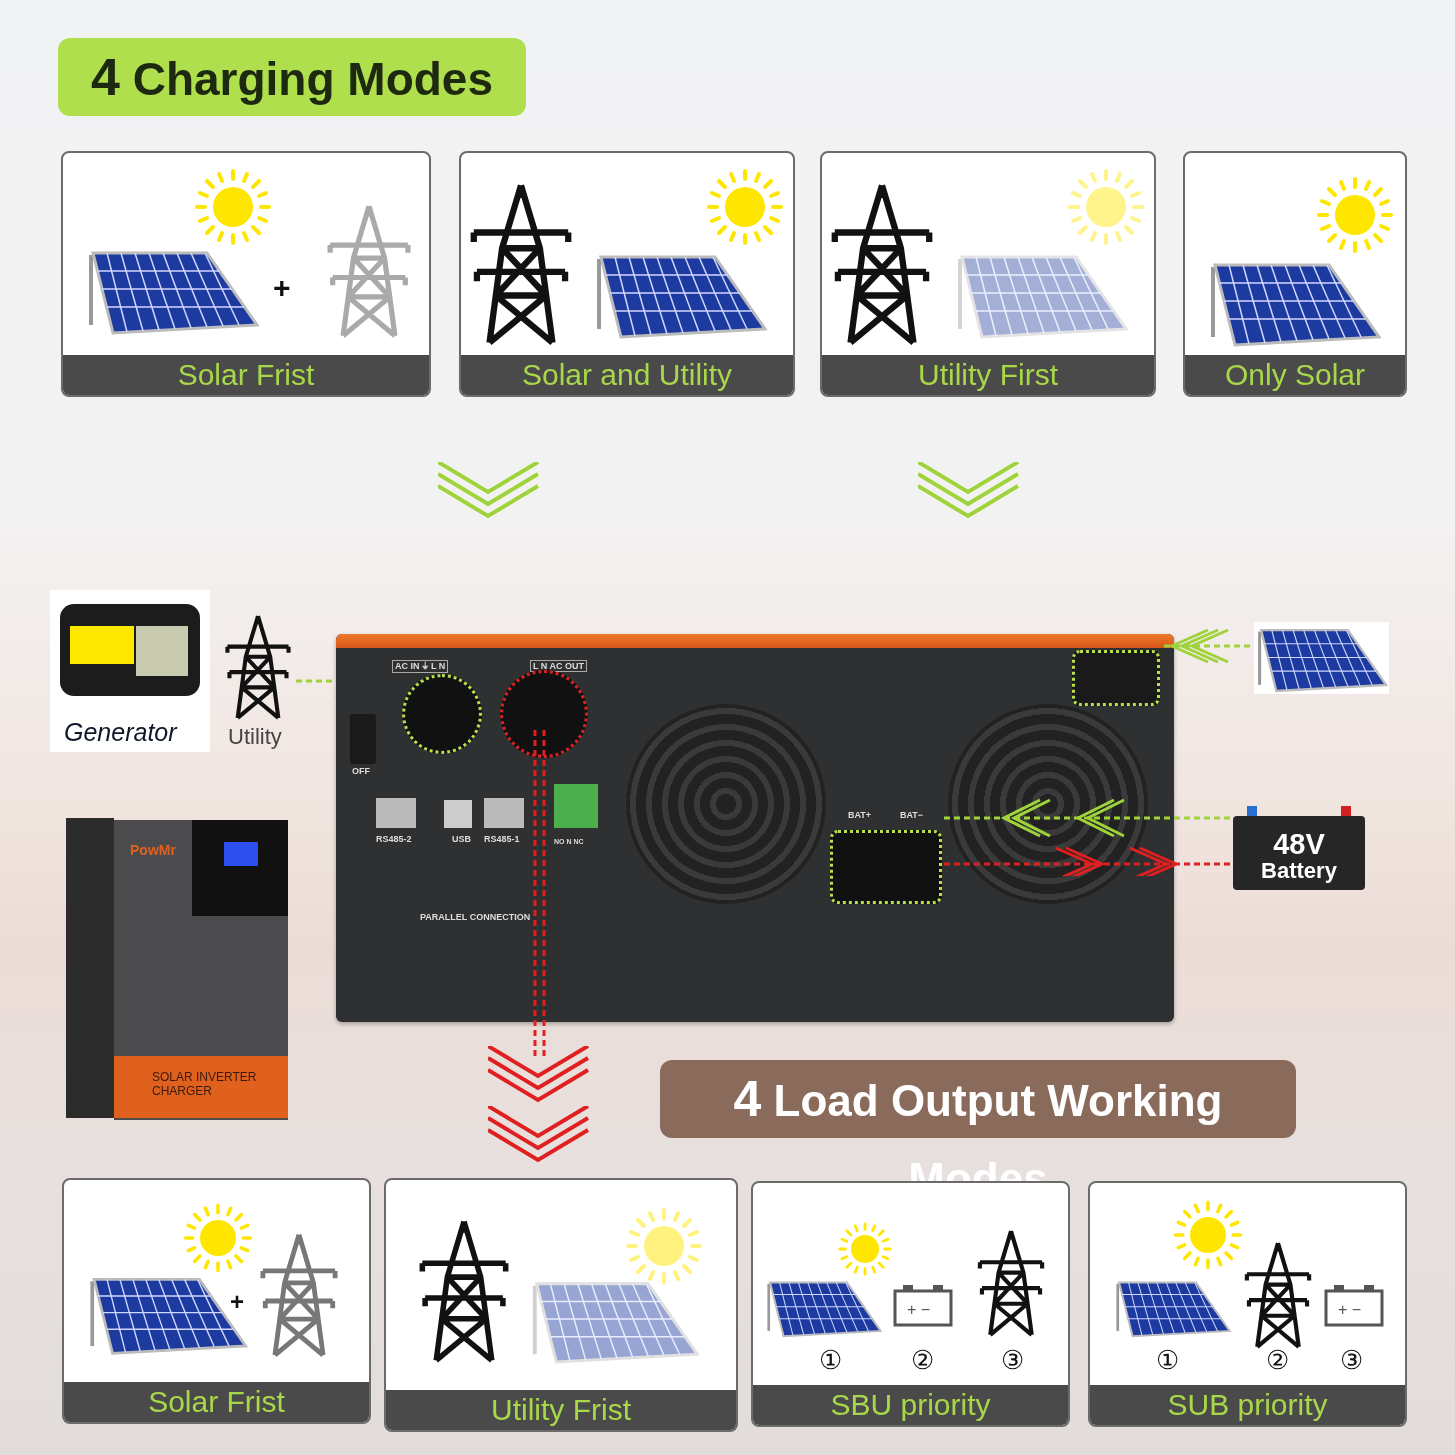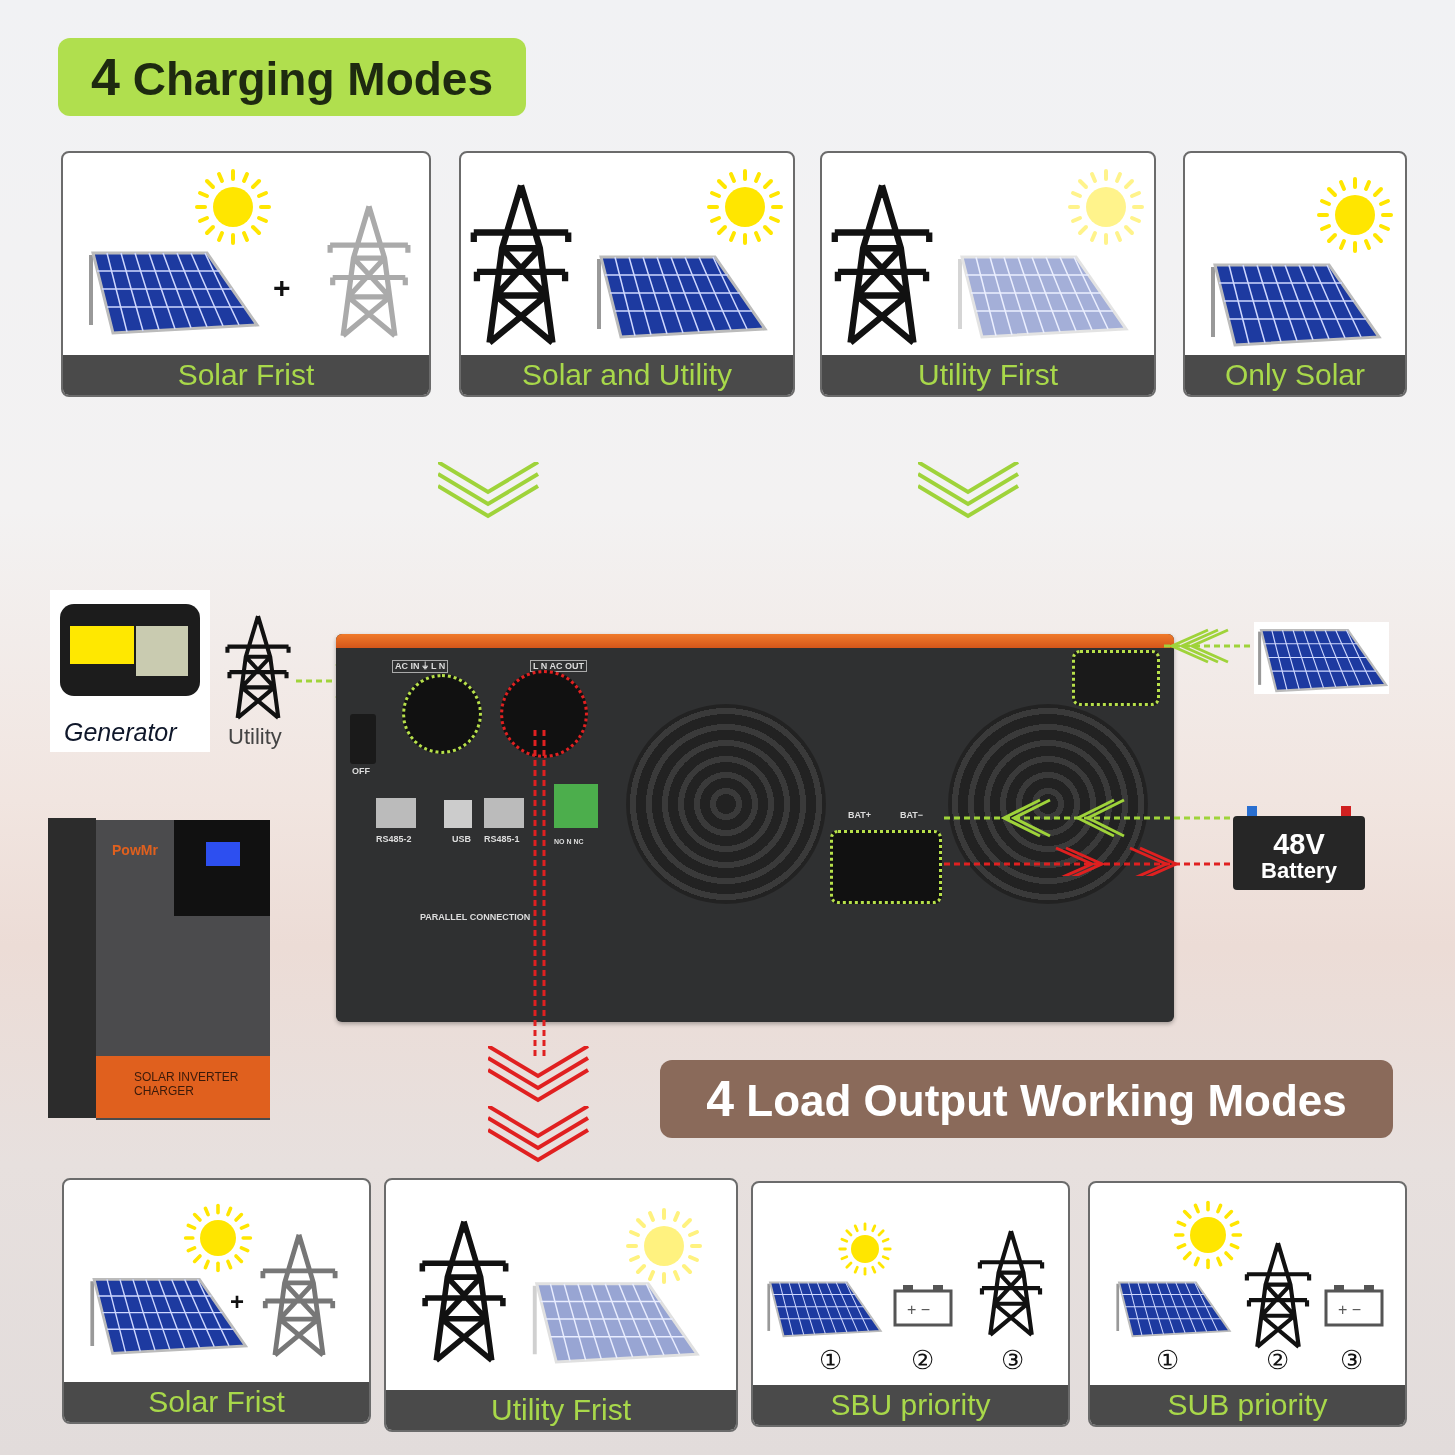--- a/index.html
+++ b/index.html
@@ -3,21 +3,21 @@
 <meta charset="utf-8">
 <style>
   html,body{margin:0;padding:0;}
   body{width:1455px;height:1455px;position:relative;overflow:hidden;
     font-family:"Liberation Sans",sans-serif;
     background:linear-gradient(180deg,#f1f2f4 0%,#f3f2f2 35%,#f1e5e0 55%,#ecdcd6 65%,#e7e0de 80%,#e2dcdb 100%);}
   .abs{position:absolute;}
   .title-green{left:58px;top:38px;width:468px;height:78px;background:#b0df4e;border-radius:12px;
     color:#1e2a10;font-weight:bold;font-size:46px;line-height:78px;text-align:center;}
   .title-green .num{font-size:52px;}
-  .title-brown{left:660px;top:1060px;width:733px;height:78px;background:#8a6a5a;border-radius:12px;
+  .title-brown{left:660px;top:1060px;width:636px;height:78px;background:#8a6a5a;border-radius:12px;
     color:#fff;font-weight:bold;font-size:44px;line-height:78px;text-align:center;}
   .title-brown .num{font-size:50px;}
   .card{position:absolute;background:#fff;border:2px solid #6b6b6b;border-radius:8px;overflow:hidden;box-sizing:border-box;}
   .card .lbl{position:absolute;left:0;right:0;bottom:0;height:40px;background:#4a4a4a;color:#a8d84a;
     font-size:30px;line-height:40px;text-align:center;}
   .card svg{position:absolute;}
   .chev{position:absolute;}
   .inverter{left:336px;top:604px;width:838px;height:388px;background:#2f3031;border-radius:6px;box-shadow:0 2px 4px rgba(0,0,0,.3);margin-top:30px;}
   .inverter .top{position:absolute;left:0;top:0;right:0;height:14px;background:linear-gradient(#f07a2a,#d4561a);border-radius:6px 6px 0 0;}
   .tiny{font-size:9px;color:#ddd;font-weight:bold;position:absolute;}
@@ -239,21 +239,21 @@
   <line x1="5" y1="0" x2="5" y2="330" stroke="#e02020" stroke-width="3" stroke-dasharray="6,4"></line>
   <line x1="14" y1="0" x2="14" y2="330" stroke="#e02020" stroke-width="3" stroke-dasharray="6,4"></line>
 </svg>
 <svg class="chev" style="left:488px;top:1046px;stroke:#e02020" width="104" height="60">
     <use href="#chevd"></use>
   </svg>
 <svg class="chev" style="left:488px;top:1106px;stroke:#e02020" width="104" height="60">
     <use href="#chevd"></use>
   </svg>
 
-<div class="abs" style="left:48px;top:806px;width:222px;height:316px;">
+<div class="abs" style="left:66px;top:806px;width:222px;height:316px;">
   <div class="abs" style="left:0;top:12px;width:48px;height:300px;background:#2c2c2c"></div>
   <div class="abs" style="left:48px;top:14px;width:174px;height:300px;background:#4b4b4d"></div>
   <div class="abs" style="left:126px;top:14px;width:96px;height:96px;background:#111"></div>
   <div class="abs" style="left:158px;top:36px;width:34px;height:24px;background:#2d4ff0"></div>
   <div class="abs" style="left:64px;top:36px;color:#e0601e;font-size:14px;font-weight:bold">PowMr</div>
   <div class="abs" style="left:48px;top:250px;width:174px;height:62px;background:#e0601e"></div>
   <div class="abs" style="left:86px;top:264px;color:#3a1a0a;font-size:12px">SOLAR INVERTER CHARGER</div>
 </div>
 
 <div class="abs title-brown">

